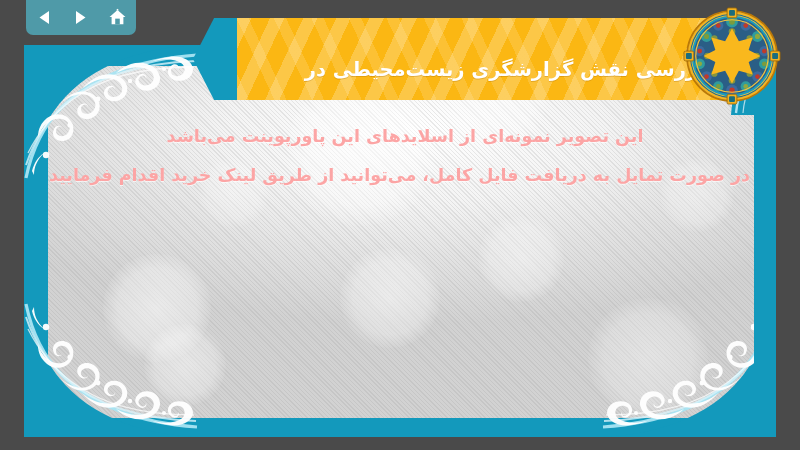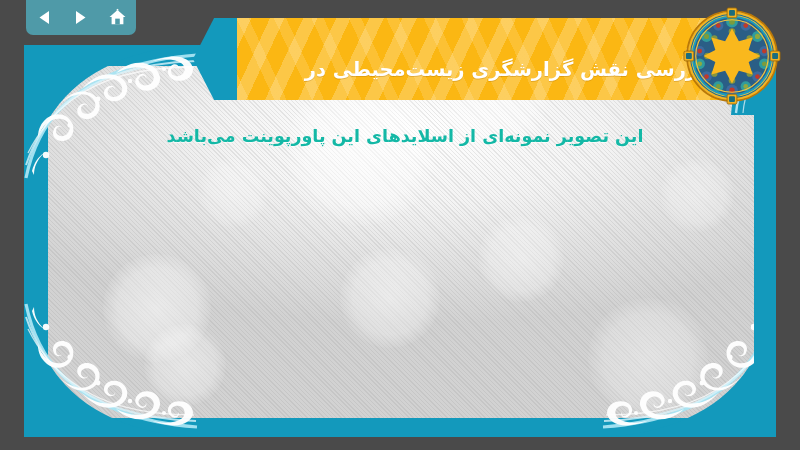--- a/index.html
+++ b/index.html
@@ -188,21 +188,21 @@
   .body-text {
     position: absolute;
     left: 60px;
     top: 128px;
     width: 690px;
     direction: rtl;
     text-align: center;
     z-index: 4;
   }
   .body-line {
-    color: #14b8a6;
+    color: #fca5a5;
     font-size: 17.5px;
     font-weight: bold;
     line-height: 1.0;
     margin-bottom: 21px;
     white-space: nowrap;
     text-shadow: 0 1px 0 rgba(255,255,255,.65);
   }
 
   
   .right-strip {
@@ -422,15 +422,16 @@
       <svg width="19" height="19" viewBox="0 0 20 20">
         <path d="M10,2.2 L18.4,9.4 L16.2,9.4 L16.2,17.2 L3.8,17.2 L3.8,9.4 L1.6,9.4 Z" fill="#ffffff"></path>
         <rect x="7.6" y="11.2" width="4.8" height="6" fill="#4f9aa8"></rect>
         <path d="M10,0.8 L11.6,2.4 L8.4,2.4 Z" fill="#ffffff"></path>
       </svg>
     </div>
   </div>
 
   <div class="body-text">
     <div class="body-line">این تصویر نمونه‌ای از اسلایدهای این پاورپوینت می‌باشد</div>
+    <div class="body-line">در صورت تمایل به دریافت فایل کامل، می‌توانید از طریق لینک خرید اقدام فرمایید</div>
   </div>
 
 </div>
 
 </body></html>

